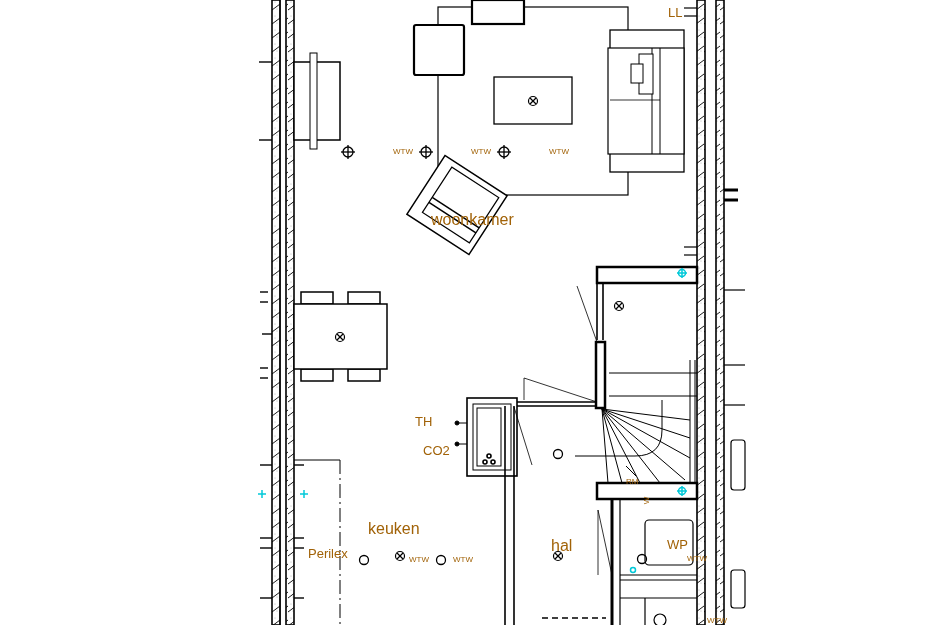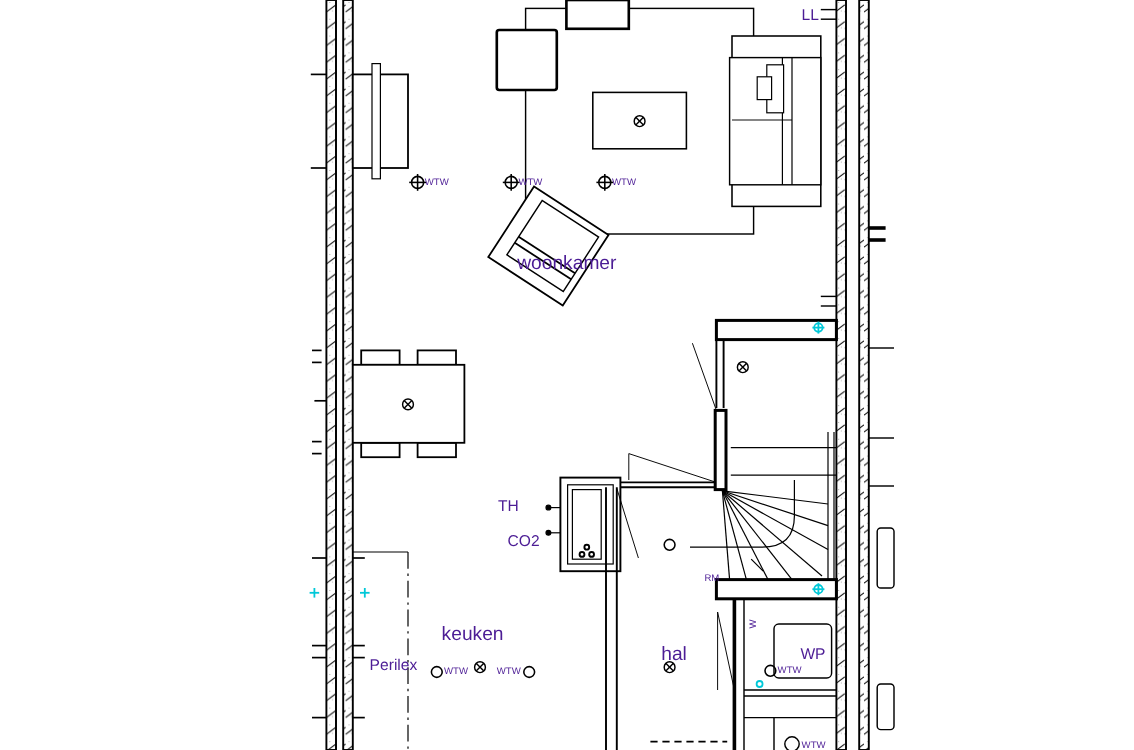--- a/index.html
+++ b/index.html
@@ -1,21 +1,21 @@
 <!DOCTYPE html>
 <html><head>
 <meta charset="utf-8">
 <style>
   html, body { margin:0; padding:0; background:#ffffff; }
   body { width:945px; height:625px; overflow:hidden; position:relative; font-family:"Liberation Sans", sans-serif; }
   svg { position:absolute; left:0; top:0; }
-  .lbl { position:absolute; color:#4c1d95; white-space:nowrap; line-height:1; }
+  .lbl { position:absolute; color:#a16207; white-space:nowrap; line-height:1; }
   .room { font-size:16px; }
   .tag { font-size:13px; }
-  .small { font-size:8px; }
+  .small { font-size:8px;padding-left:39px; }
 </style>
 </head>
 <body>
 
 <svg width="945" height="625" viewBox="0 0 945 625" xmlns="http://www.w3.org/2000/svg">
   <defs>
     <pattern id="hatch" width="8" height="14" patternUnits="userSpaceOnUse">
       <rect width="8" height="14" fill="#fff"></rect>
       <line x1="0" y1="10" x2="8" y2="4" stroke="#000" stroke-width="0.9"></line>
       <circle cx="3" cy="2" r="0.4" fill="#666"></circle>

